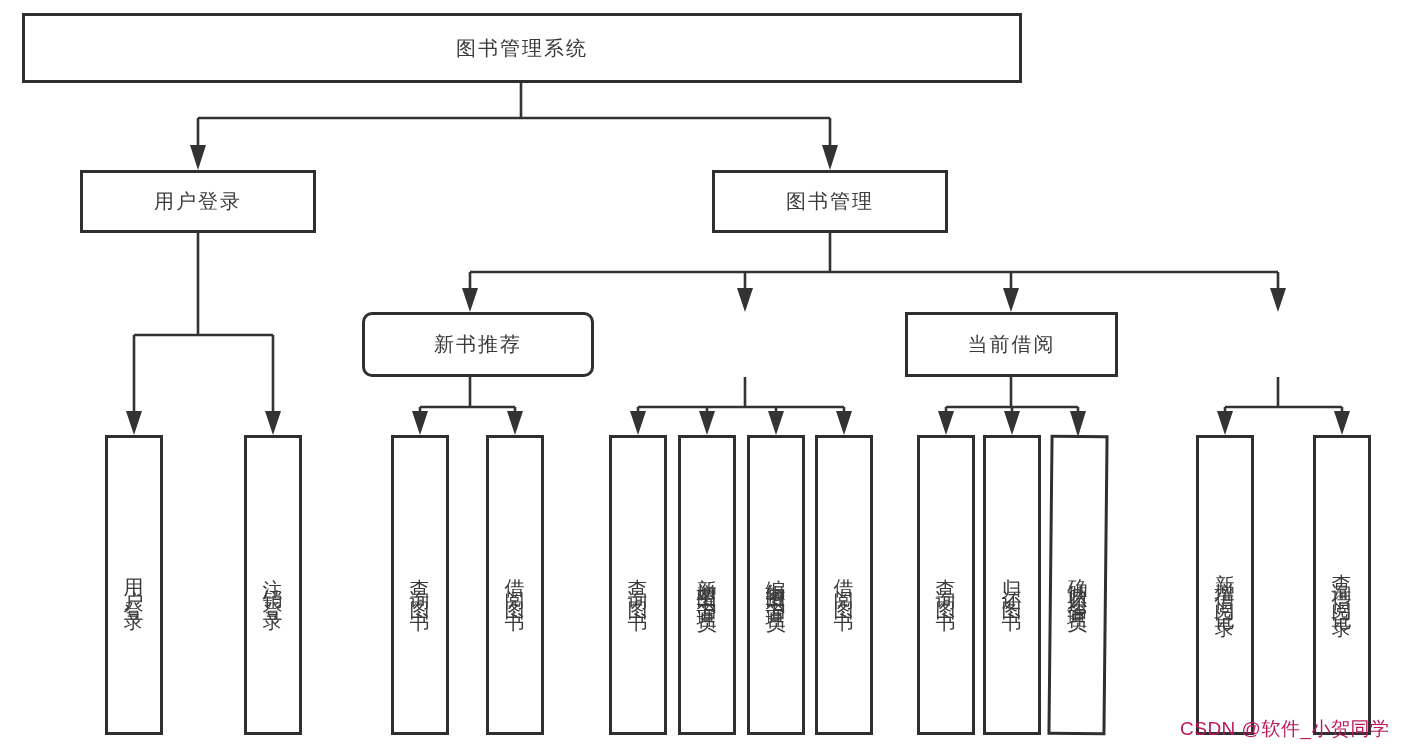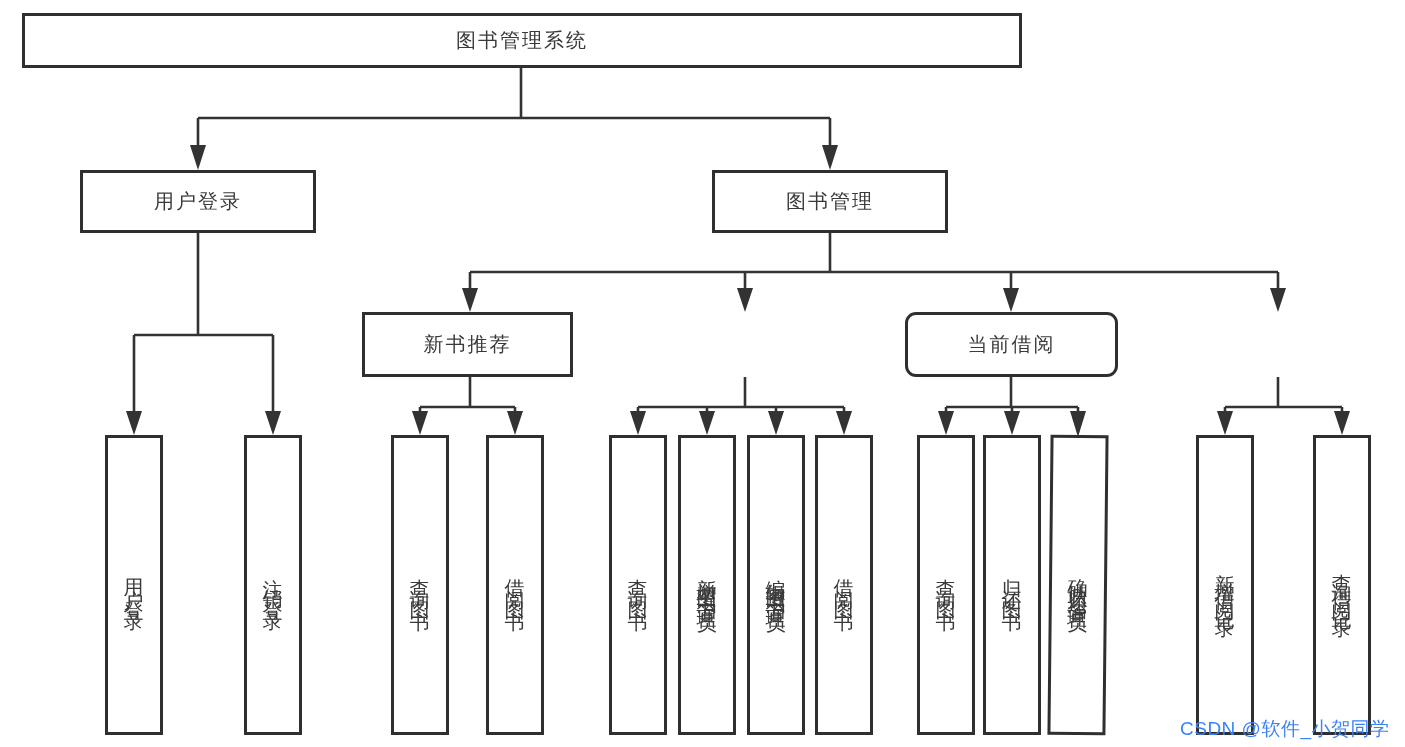--- a/index.html
+++ b/index.html
@@ -35,45 +35,45 @@
   .vlabel {
     writing-mode: vertical-rl;
     text-orientation: mixed;
     letter-spacing: 11px;
     line-height: 1;
     white-space: nowrap;
   }
   .vlabel.long { letter-spacing: 5px; }
   .vlabel.med  { letter-spacing: 9px; }
   
-  .b-root  { left: 22px;  top: 13px;  width: 1000px; height: 55px; justify-content: center; }
+  .b-root  { left: 22px;  top: 13px;  width: 1000px; height: 70px; justify-content: center; }
   
   .b-login { left: 80px;  top: 170px; width: 236px; height: 63px; }
   .b-mgmt  { left: 712px; top: 170px; width: 236px; height: 63px; justify-content: center; }
   
   .b-l3    { top: 312px; height: 65px; }
-  .b-new   { left: 362px;  width: 211px; }
+  .b-new   { left: 362px;  width: 232px; border-radius: 10px; }
   .b-bor   { left: 635px;  width: 220px; }
-  .b-cur   { left: 905px;  width: 213px; border-radius: 11px; }
+  .b-cur   { left: 905px;  width: 213px; }
   .b-rec   { left: 1172px; width: 213px; }
   
   .b-l4    { top: 435px; width: 58px; height: 300px; }
   .b-g1a { left: 105px; }  .b-g1b { left: 244px; }
   .b-g2a { left: 391px; }  .b-g2b { left: 486px; }
   .b-g3a { left: 609px; }  .b-g3b { left: 678px; }
   .b-g3c { left: 747px; }  .b-g3d { left: 815px; }
   .b-g4a { left: 917px; }  .b-g4b { left: 983px; }
   .b-g4c { left: 1049px; transform: rotate(0.6deg); }
   .b-g5a { left: 1196px; } .b-g5b { left: 1313px; }
   .watermark {
     position: absolute;
     left: 1180px;
     top: 716px;
     font-size: 19px;
-    color: #3b82f6;
+    color: #be185d;
     letter-spacing: 0.5px;
     white-space: nowrap;
   }
 </style>
 </head>
 <body>
 
 <div id="stage">
 
   <svg id="connectors" viewBox="0 0 1405 747" xmlns="http://www.w3.org/2000/svg">

